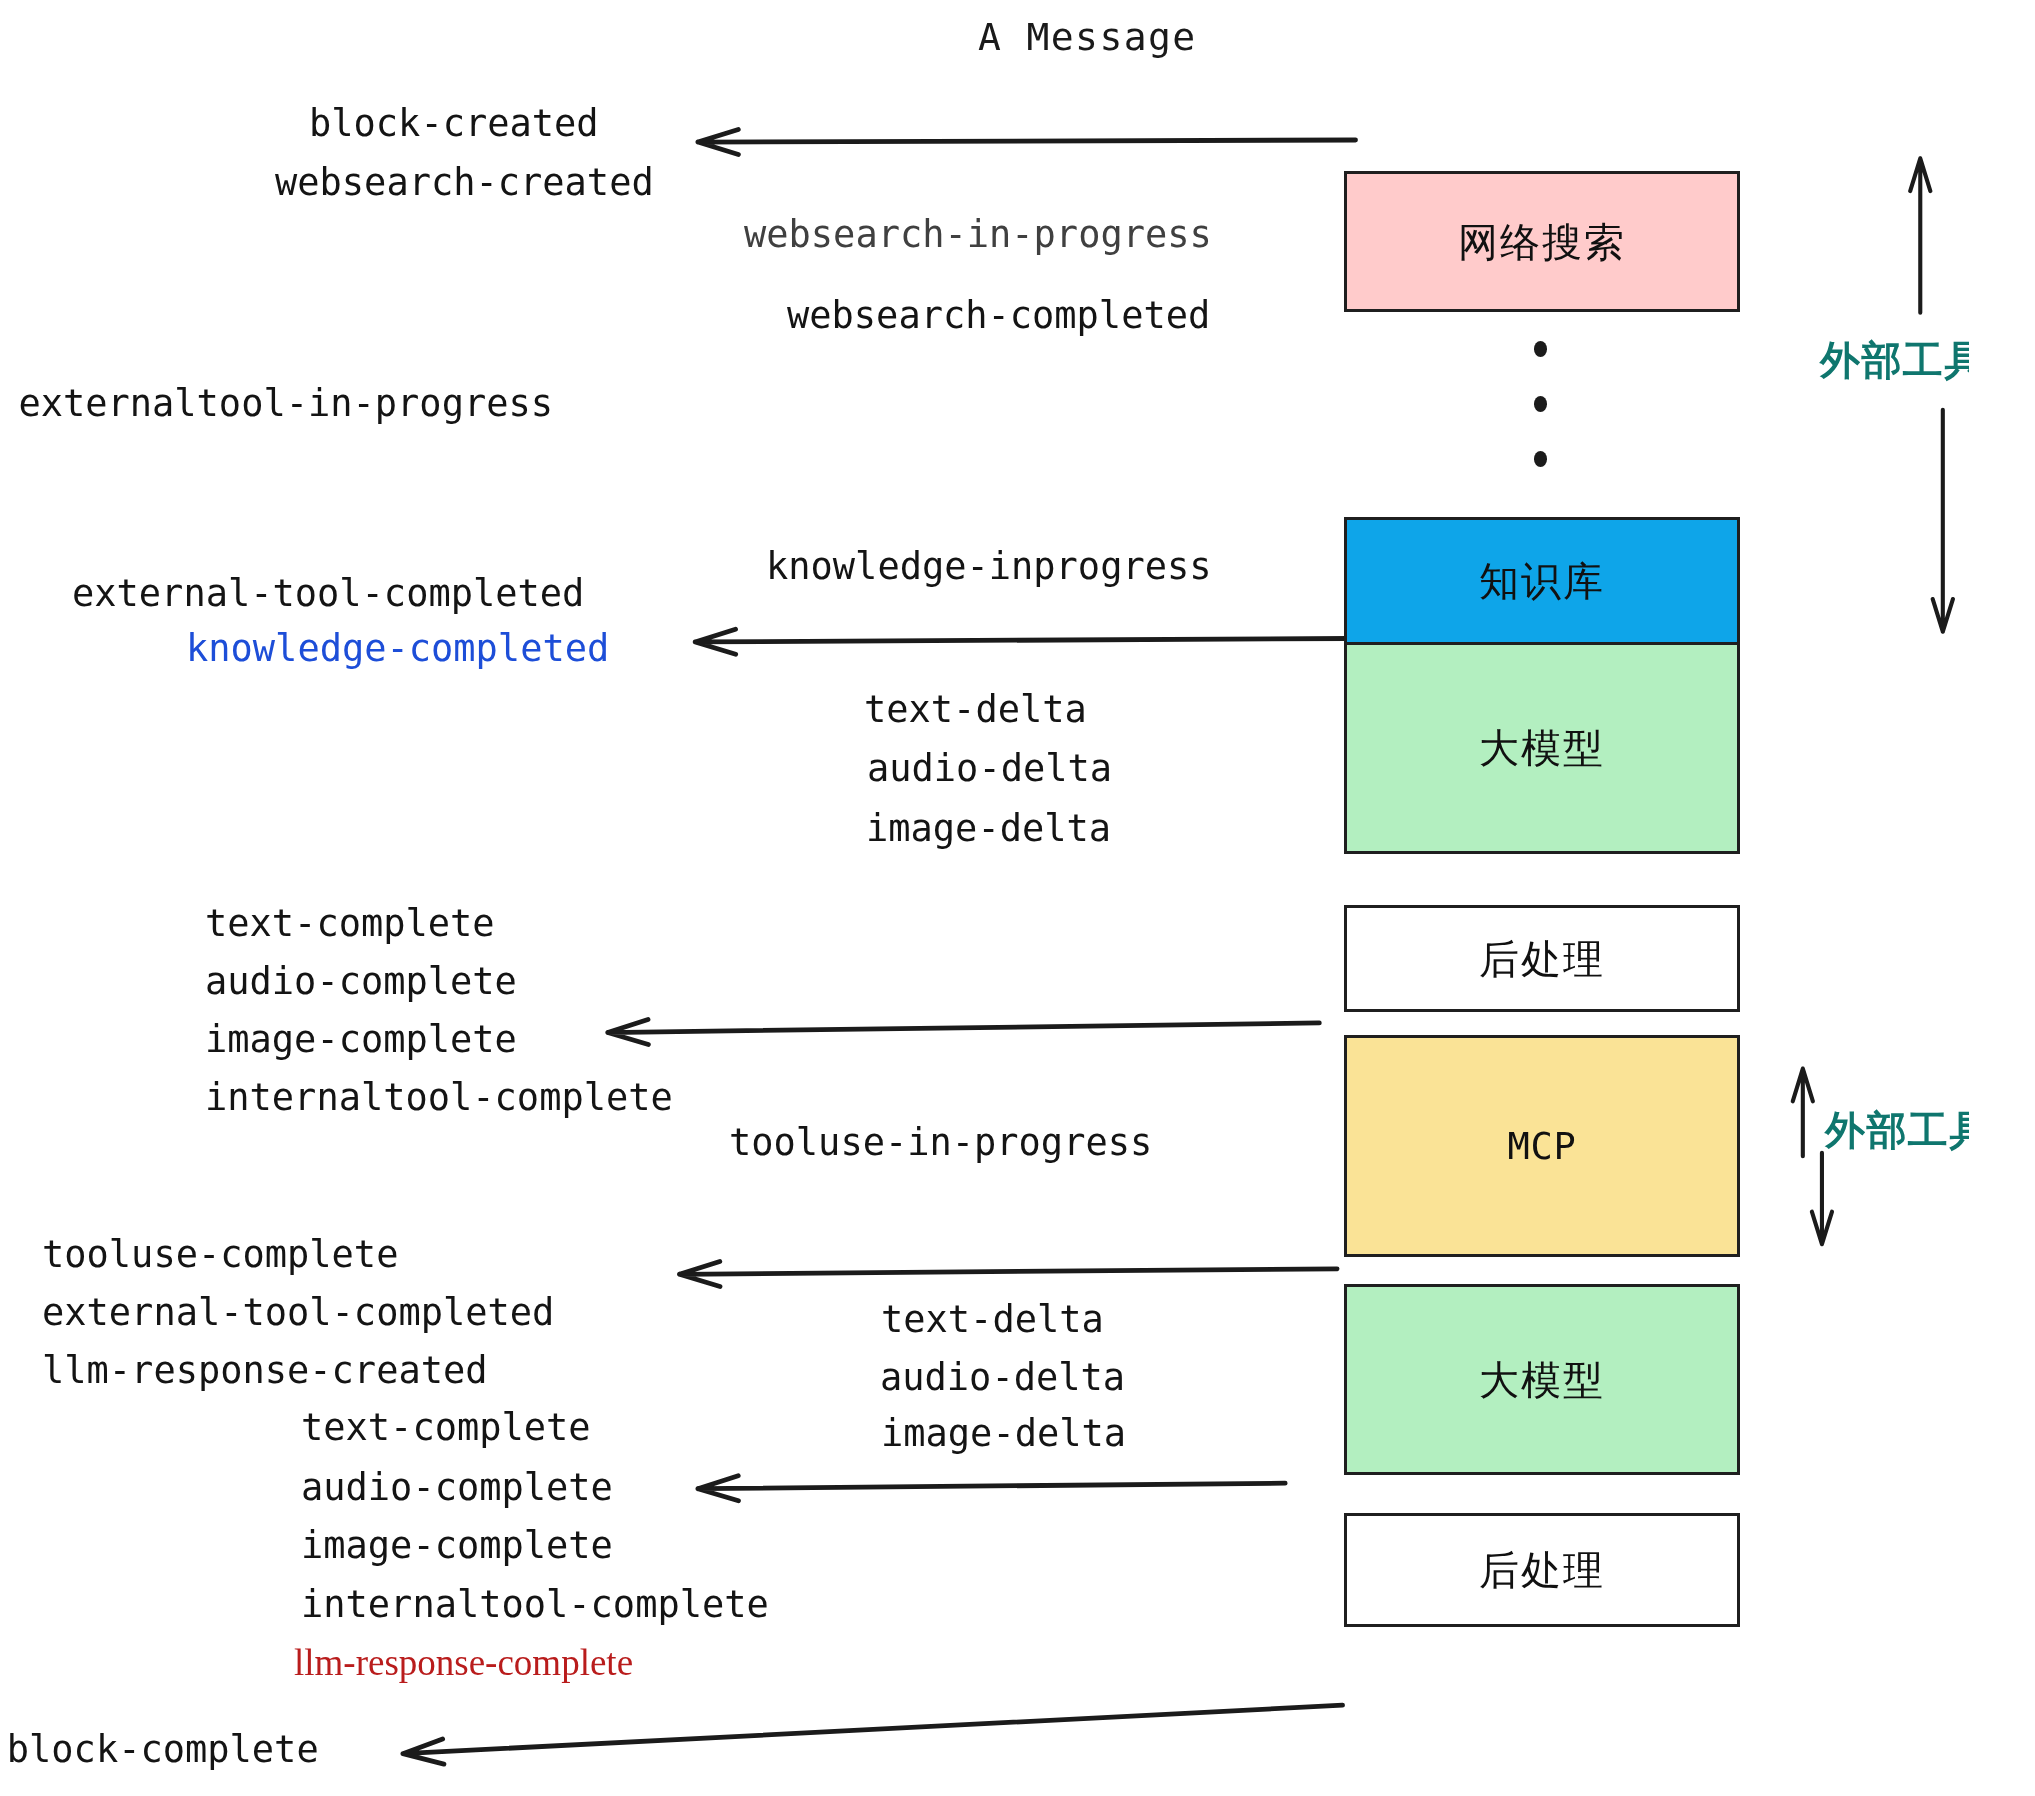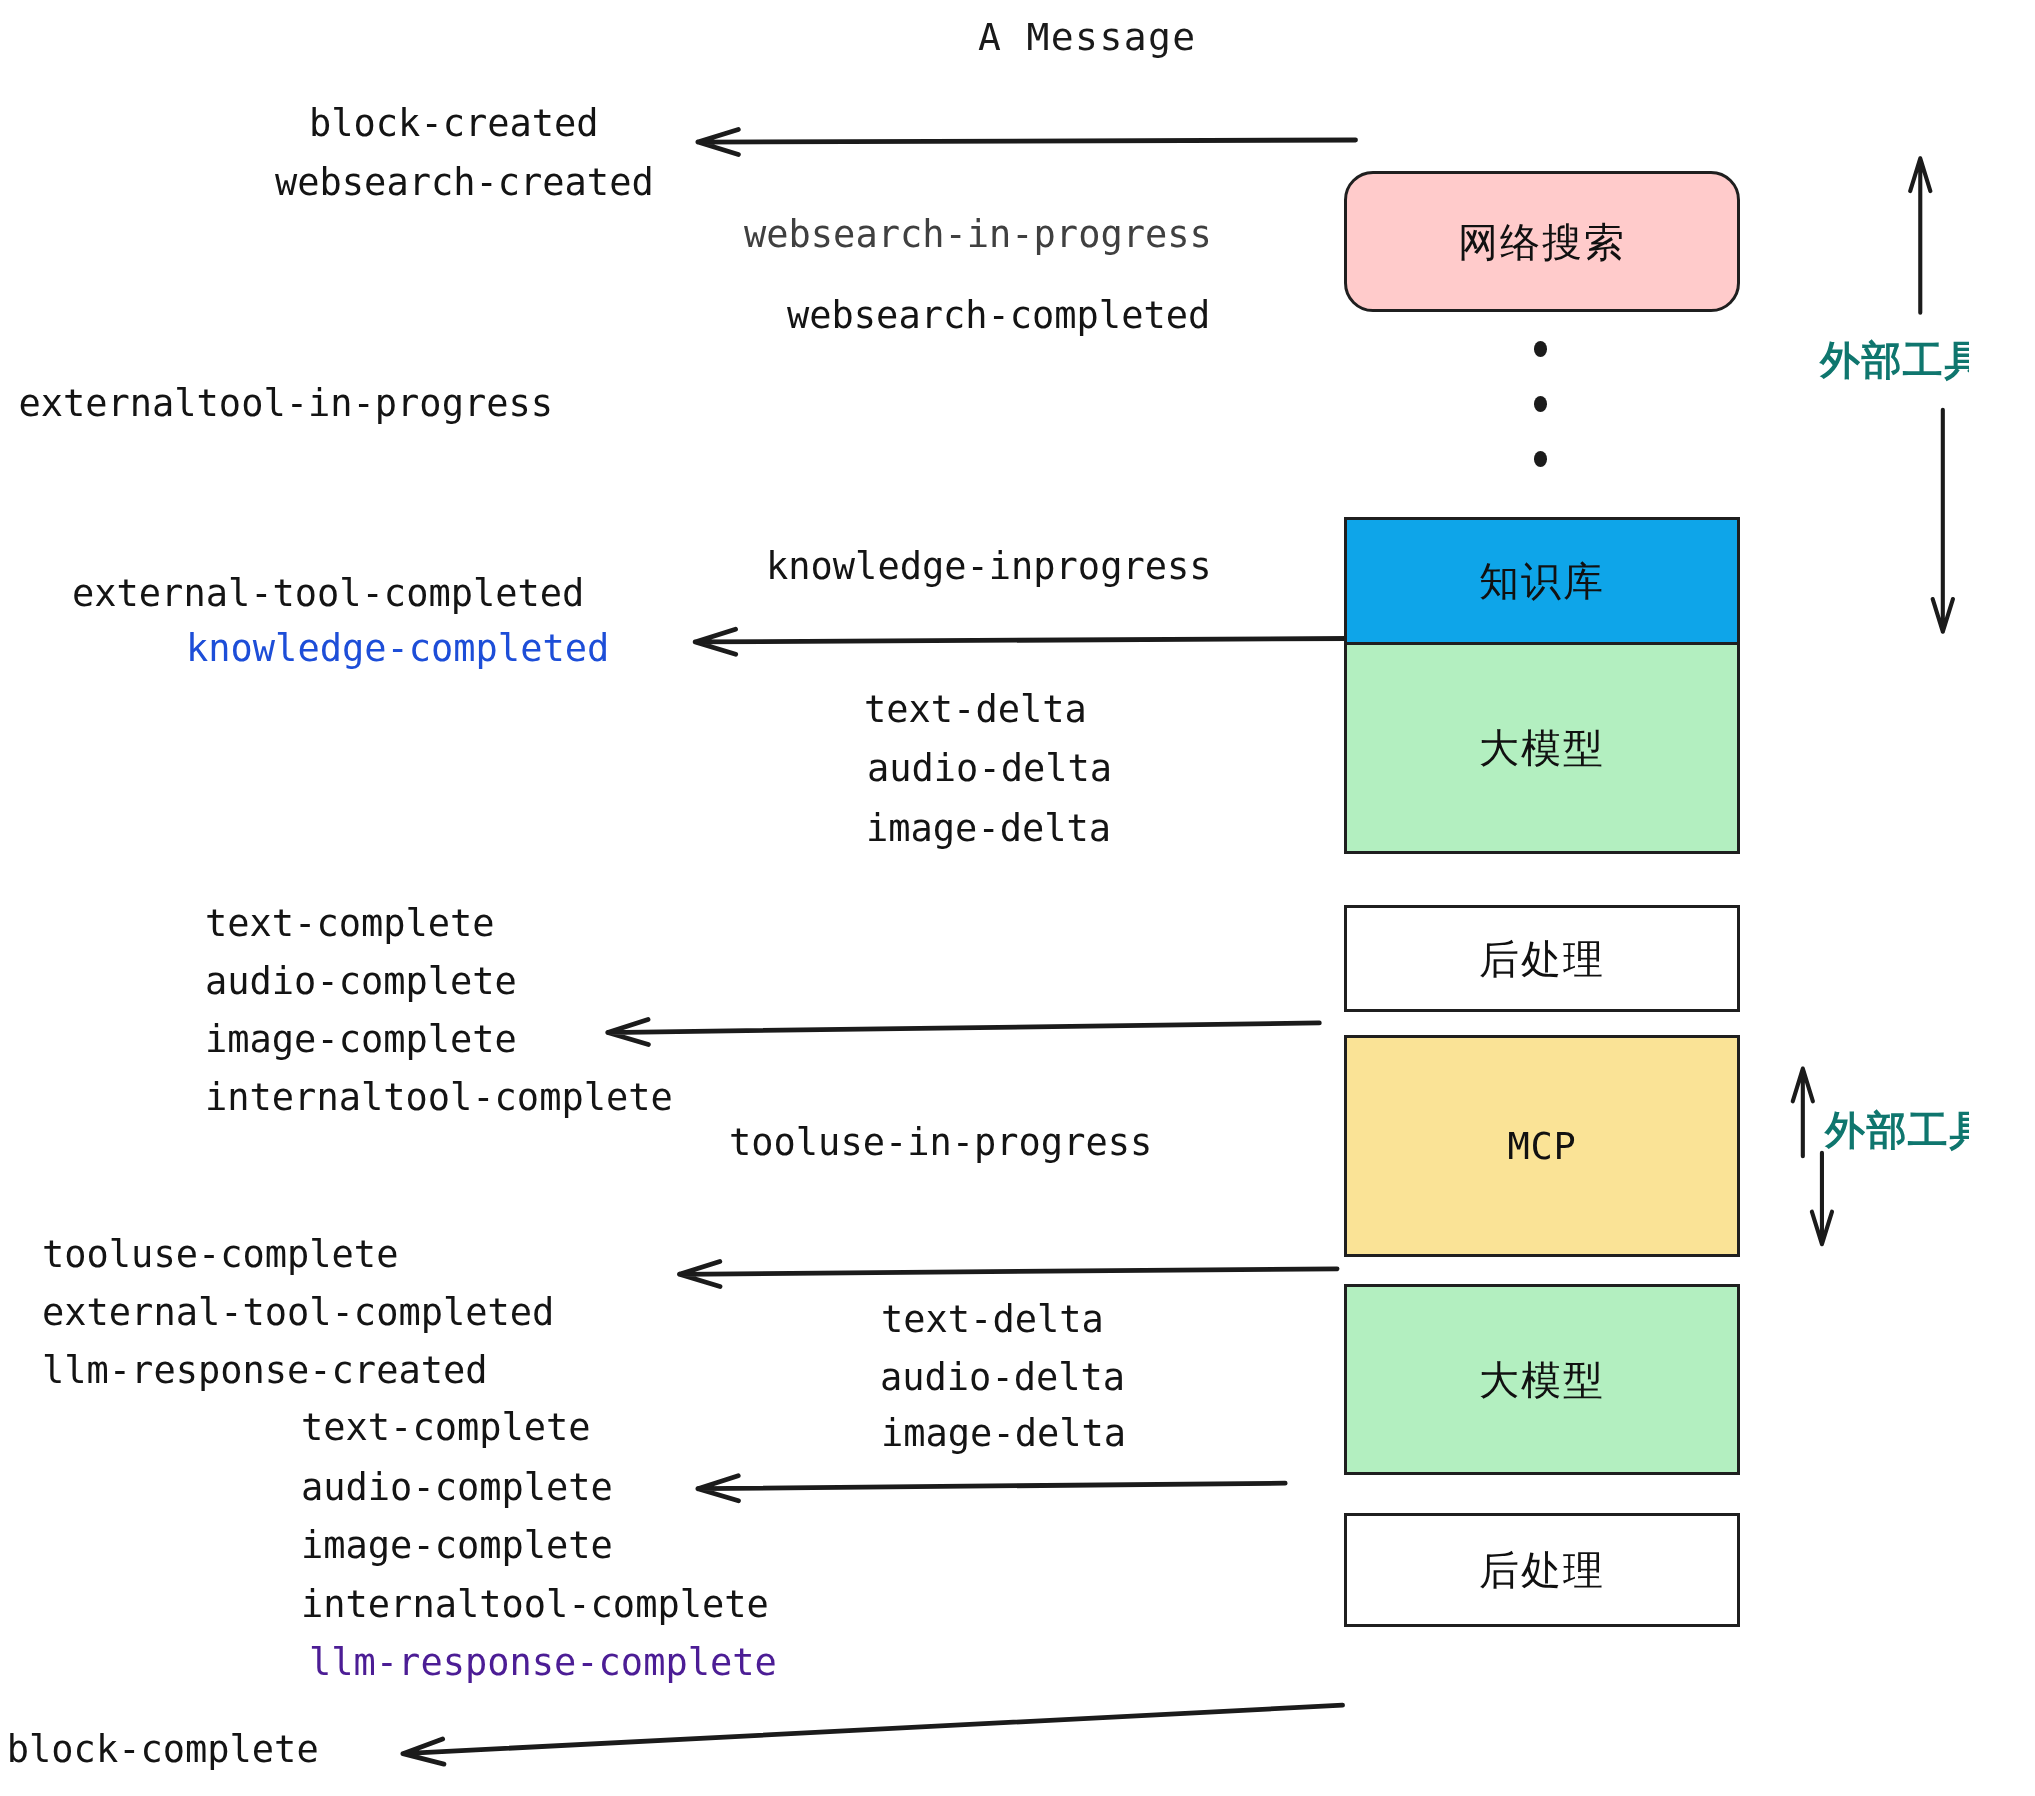--- a/index.html
+++ b/index.html
@@ -79,21 +79,21 @@
       </g>
     <g id="side-arrow-group" stroke="#1b1b1b" stroke-width="6" fill="none" stroke-linecap="round" stroke-linejoin="round">
         <path d="M 2812 458 L 2812 232 M 2812 232 L 2826.776010333067 279.7668244562803 M 2812 232 L 2797.223989666933 279.7668244562803"></path>
         <path d="M 2845 600 L 2845 925 M 2845 925 L 2830.223989666933 877.2331755437197 M 2845 925 L 2859.776010333067 877.2331755437197"></path>
         <path d="M 2640 1693 L 2640 1565 M 2640 1565 L 2654.776010333067 1612.7668244562803 M 2640 1565 L 2625.223989666933 1612.7668244562803"></path>
         <path d="M 2668 1688 L 2668 1822 M 2668 1822 L 2653.223989666933 1774.2331755437197 M 2668 1822 L 2682.776010333067 1774.2331755437197"></path>
       </g>
   </svg>
 
   <div id="nodes-layer">
-      <div class="box" style="left: 1344px; top: 171px; width: 396px; height: 141px; background: rgb(255, 203, 203); border-color: rgb(31, 31, 31); border-radius: 29px;">
+      <div class="box" style="left: 1344px; top: 171px; width: 396px; height: 141px; background: rgb(255, 203, 203); border-color: rgb(31, 31, 31);">
         <span class="boxlabel">网络搜索</span>
       </div>
       <div class="box" style="left: 1344px; top: 517px; width: 396px; height: 128px; background: #0ea5e9; border-color: rgb(31, 31, 31);">
         <span class="boxlabel">知识库</span>
       </div>
       <div class="box" style="left: 1344px; top: 642px; width: 396px; height: 212px; background: rgb(179, 239, 192); border-color: rgb(31, 31, 31);">
         <span class="boxlabel">大模型</span>
       </div>
       <div class="box" style="left: 1344px; top: 905px; width: 396px; height: 107px; background: rgb(255, 255, 255); border-color: rgb(31, 31, 31);">
         <span class="boxlabel">后处理</span>
@@ -135,21 +135,21 @@
       <div class="evt" style="left: 42px; top: 1233px; color: rgb(20, 20, 20);">tooluse-complete</div>
       <div class="evt" style="left: 42px; top: 1291px; color: rgb(20, 20, 20);">external-tool-completed</div>
       <div class="evt" style="left: 42px; top: 1349px; color: rgb(20, 20, 20);">llm-response-created</div>
       <div class="evt" style="left: 881px; top: 1298px; color: rgb(20, 20, 20);">text-delta</div>
       <div class="evt" style="left: 880px; top: 1356px; color: rgb(20, 20, 20);">audio-delta</div>
       <div class="evt" style="left: 881px; top: 1412px; color: rgb(20, 20, 20);">image-delta</div>
       <div class="evt" style="left: 301px; top: 1406px; color: rgb(20, 20, 20);">text-complete</div>
       <div class="evt" style="left: 301px; top: 1466px; color: rgb(20, 20, 20);">audio-complete</div>
       <div class="evt" style="left: 301px; top: 1524px; color: rgb(20, 20, 20);">image-complete</div>
       <div class="evt" style="left: 301px; top: 1583px; color: rgb(20, 20, 20);">internaltool-complete</div>
-      <div class="evt" style="left: 309px; top: 1641px; color: #4c1d95;">llm-response-complete</div>
+      <div class="evt" style="left: 294px; top: 1641px; color: #b91c1c; font-family: Liberation Serif, serif;">llm-response-complete</div>
       <div class="evt" style="left: 6.8px; top: 1728px; color: rgb(20, 20, 20);">block-complete</div>
     </div>
   <div id="side-layer">
       <div class="sidelabel" style="left: 1820px; top: 333px;">外部工具</div>
       <div class="sidelabel" style="left: 1825px; top: 1103px;">外部工具</div>
     </div>
 
 </div>
 
 

